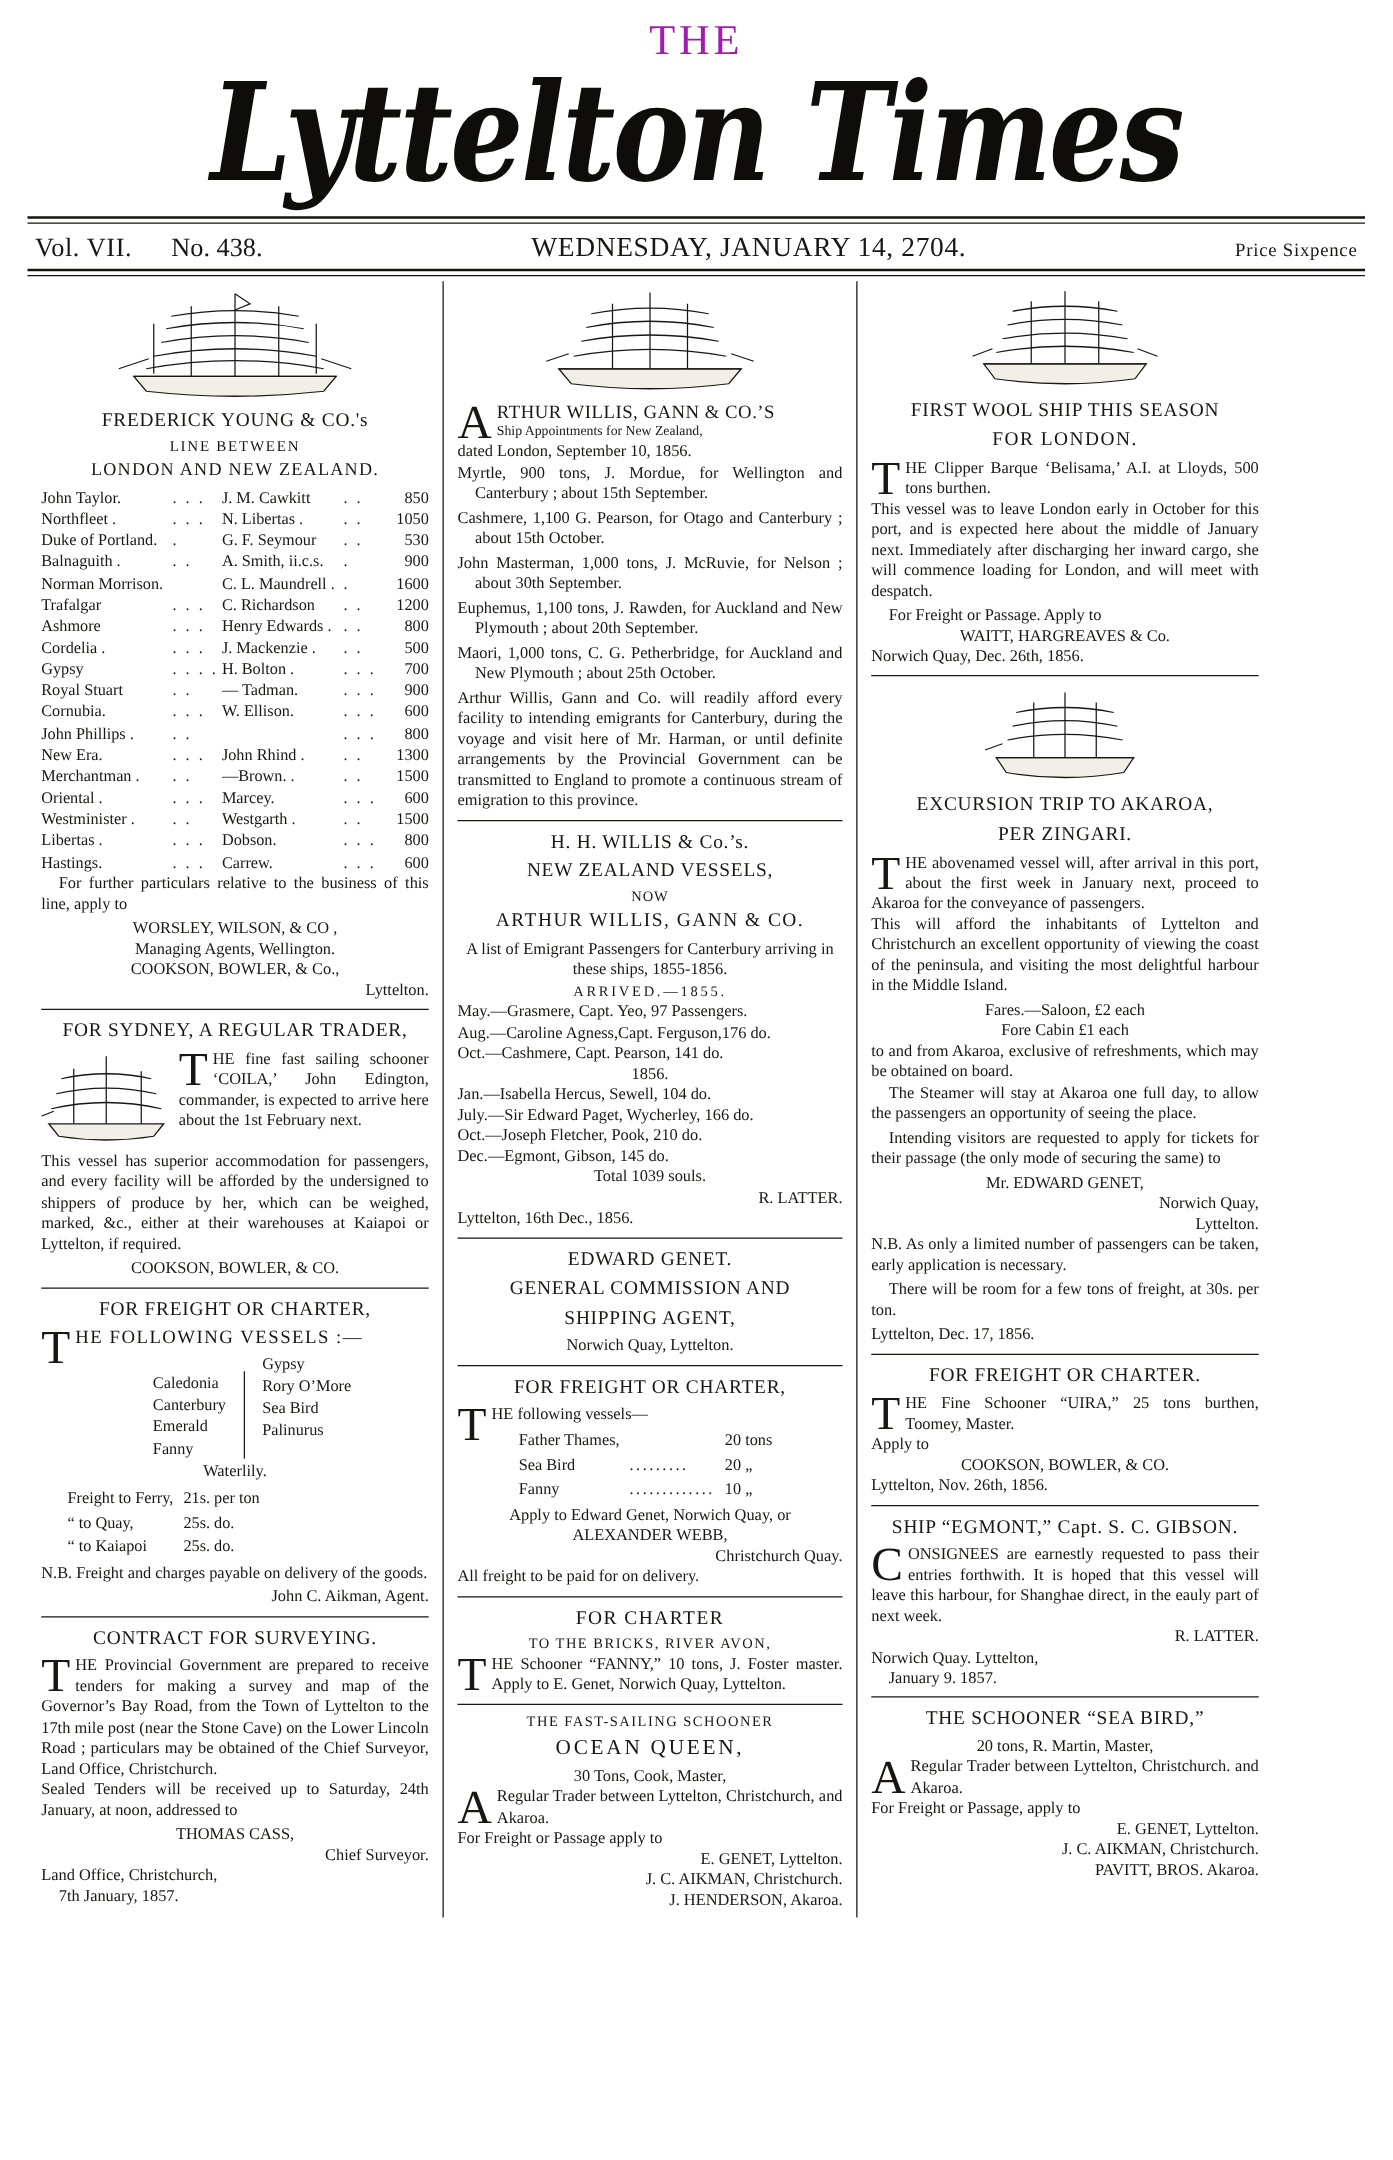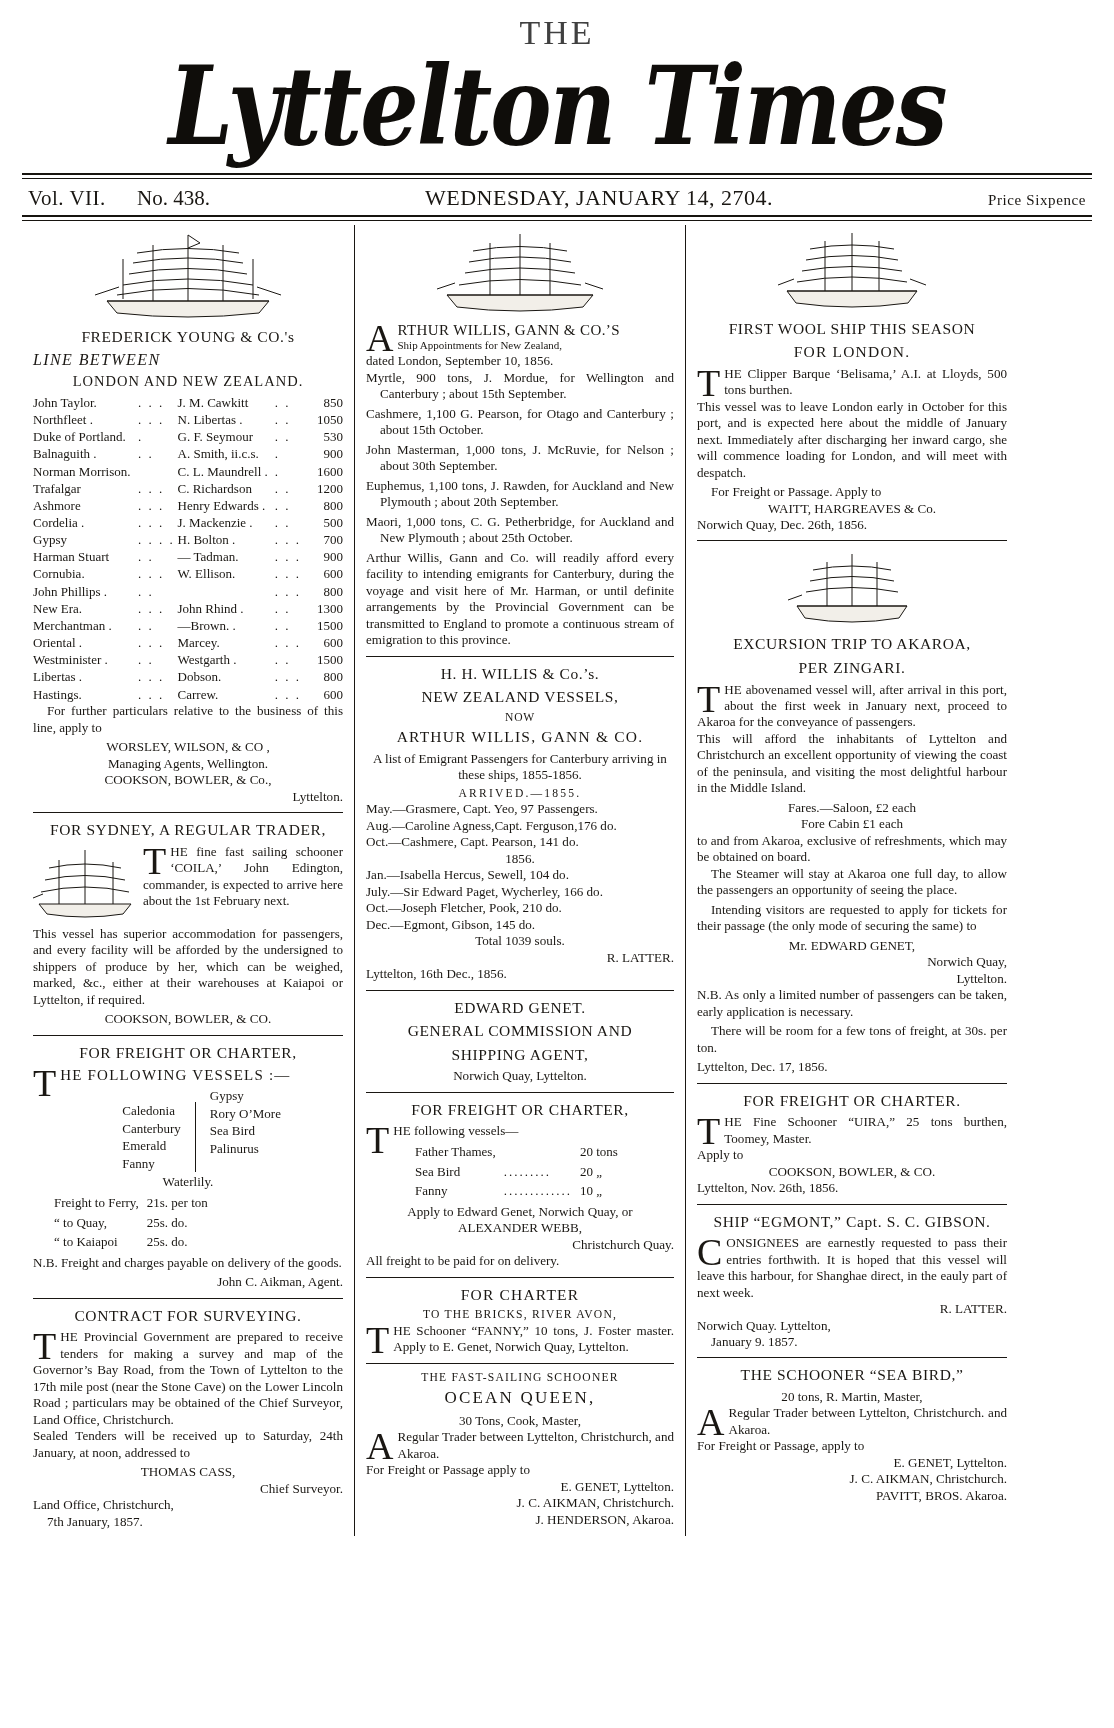--- a/index.html
+++ b/index.html
@@ -12,21 +12,21 @@
   }
   .page { width:1114px; height:1728px; position:relative; box-sizing:border-box; padding:0 22px; }
 
   
   .masthead-the {
     text-align:center;
     font-family:"Liberation Serif", serif;
     font-size:34px;
     letter-spacing:3px;
     margin-top:14px;
-    color:#404040;
+    color:#a21caf;
   }
   .masthead-title {
     text-align:center;
     font-family:"DejaVu Serif", serif;
     font-weight:bold;
     font-size:92px;
     line-height:1.05;
     letter-spacing:-2px;
     margin-top:-2px;
     font-style:italic;
@@ -50,21 +50,21 @@
   
   .columns { display:flex; margin-top:4px; }
   .col { width:332px; box-sizing:border-box; padding:0 11px; font-size:13.1px; line-height:1.26; text-align:justify; }
   .col.mid { border-left:1px solid #1a1713; border-right:1px solid #1a1713; }
 
   .ad { margin-bottom:6px; }
   .hr { border-top:1px solid #1a1713; margin:7px 0 7px 0; }
 
   .ctr { text-align:center; }
   .headline { text-align:center; font-size:15.5px; letter-spacing:0.6px; margin:2px 0 4px 0; }
-  .sub { text-align:left; font-size:16px; letter-spacing:1.4px; margin:1px 0;font-style:italic; }
+  .sub { text-align:center; font-size:12px; letter-spacing:1.4px; margin:1px 0; }
   .tiny { font-size:11.6px; letter-spacing:0.8px; }
   .sp { letter-spacing:2.2px; }
   .sp1 { letter-spacing:1.2px; }
   .right { text-align:right; }
 
   p { margin:0 0 3px 0; }
   .indent { text-indent:14px; }
 
   
   .dropcap { position:relative; }
@@ -202,21 +202,21 @@
                 <td class="num">500</td>
               </tr>
               <tr>
                 <td>Gypsy</td>
                 <td class="dots">. . . .</td>
                 <td>H. Bolton .</td>
                 <td class="dots">. . .</td>
                 <td class="num">700</td>
               </tr>
               <tr>
-                <td>Harman Stuart</td>
+                <td>Royal Stuart</td>
                 <td class="dots">. .</td>
                 <td>— Tadman.</td>
                 <td class="dots">. . .</td>
                 <td class="num">900</td>
               </tr>
               <tr>
                 <td>Cornubia.</td>
                 <td class="dots">. . .</td>
                 <td>W. Ellison.</td>
                 <td class="dots">. . .</td>

